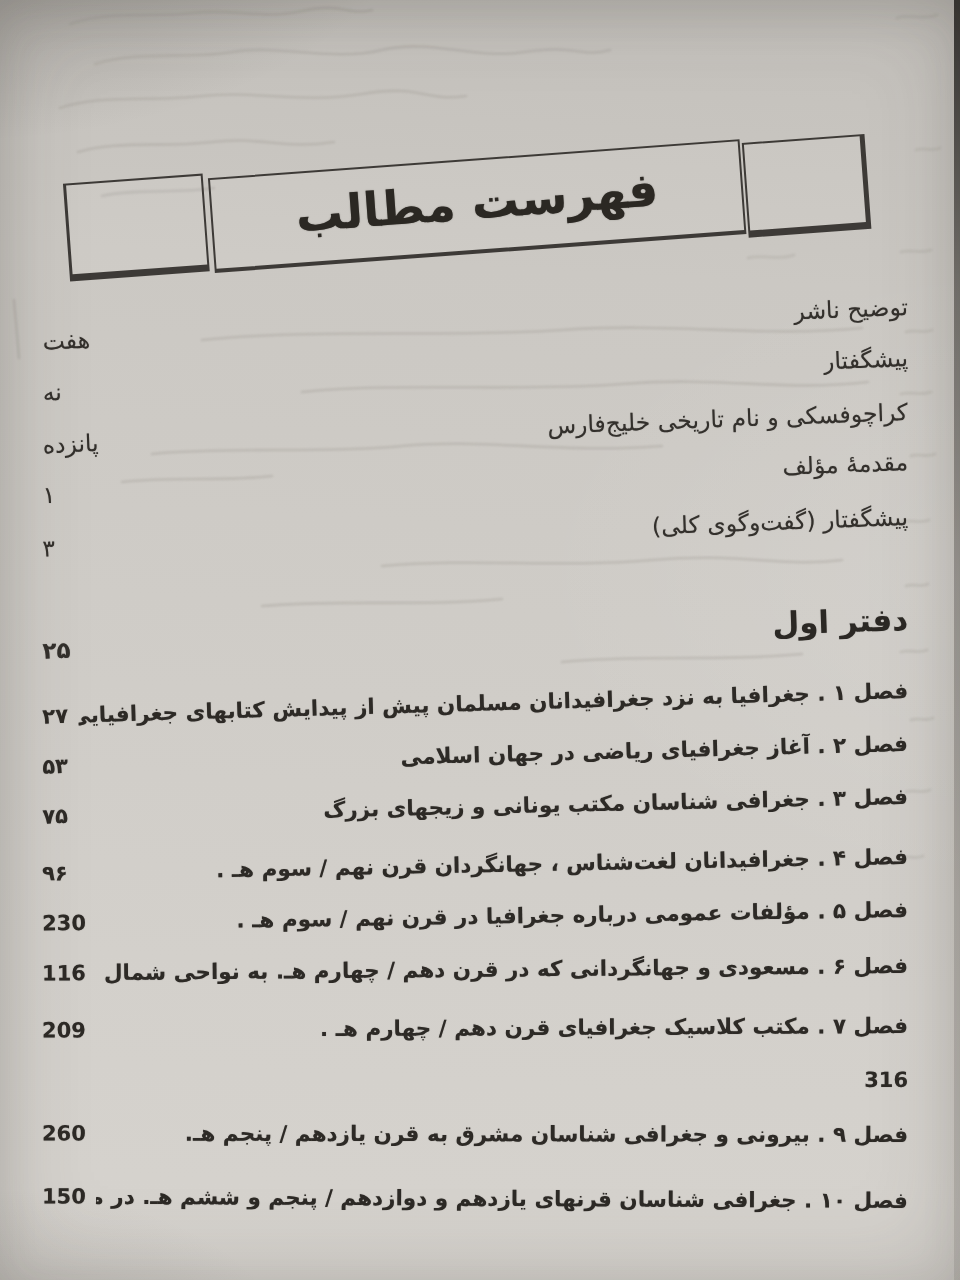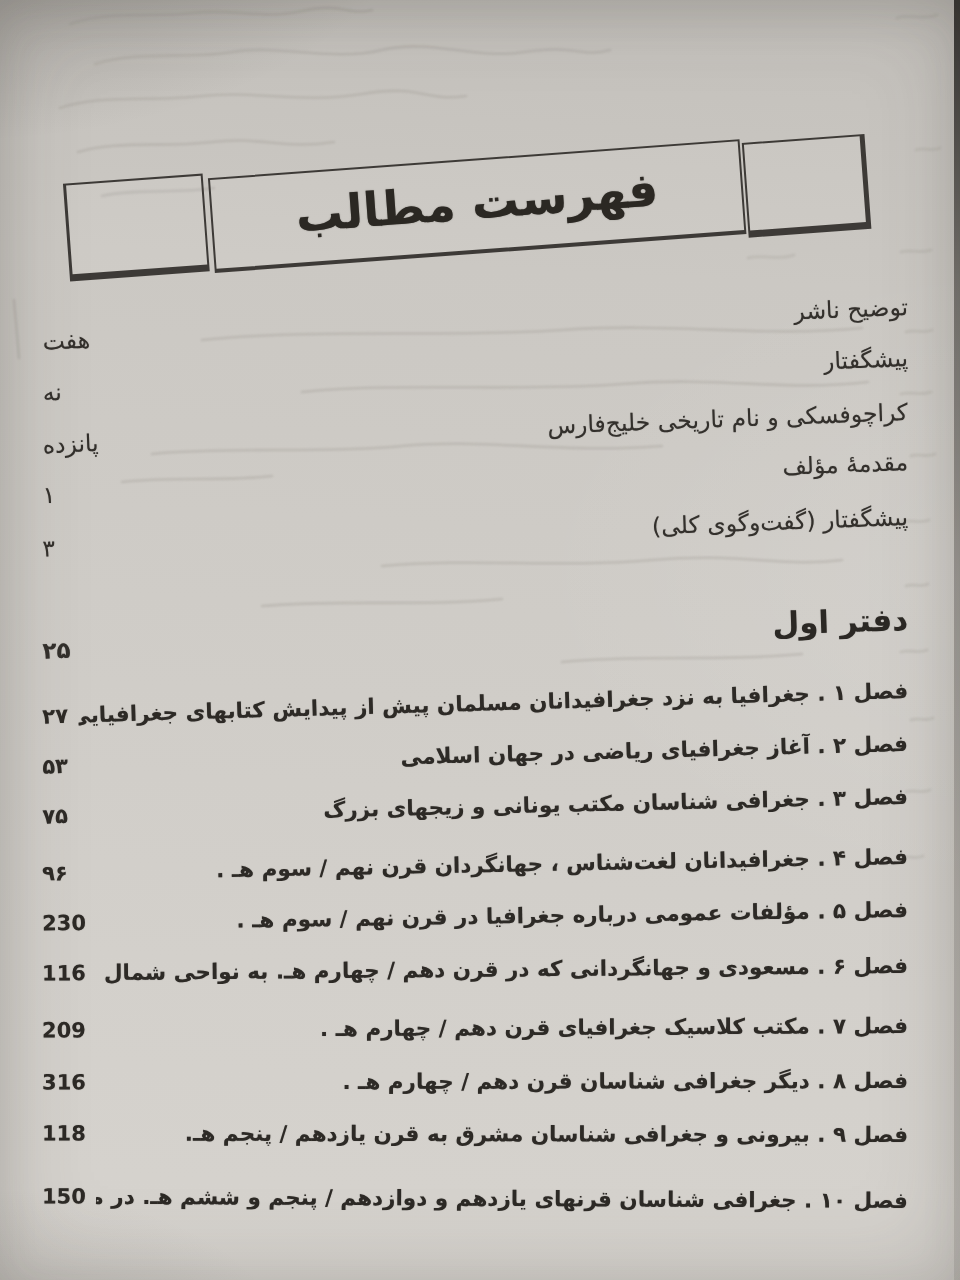--- a/index.html
+++ b/index.html
@@ -156,26 +156,25 @@
     </div>
     <div class="toc-row chapter" style="top:953px; --rot:-0.5deg">
       <span class="toc-label">فصل ۶ . مسعودی و جهانگردانی که در قرن دهم / چهارم هـ. به نواحی شمال سفر کرده‌اند .</span>
       <span class="toc-page">116</span>
     </div>
     <div class="toc-row chapter" style="top:1013px; --rot:-0.3deg">
       <span class="toc-label">فصل ۷ . مکتب کلاسیک جغرافیای قرن دهم / چهارم هـ .</span>
       <span class="toc-page">209</span>
     </div>
     <div class="toc-row chapter" style="top:1068px; --rot:-0.1deg">
-      <span class="toc-label">فصل ۸ . دیگر جغرافی شناسان قرن دهم / چهارم هـ .</span>
       <span class="toc-page">316</span>
     </div>
     <div class="toc-row chapter" style="top:1122px; --rot:0.1deg">
       <span class="toc-label">فصل ۹ . بیرونی و جغرافی شناسان مشرق به قرن یازدهم / پنجم هـ.</span>
-      <span class="toc-page">118</span>
+      <span class="toc-page">260</span>
     </div>
     <div class="toc-row chapter" style="top:1188px; --rot:0.3deg">
       <span class="toc-label">فصل ۱۰ . جغرافی شناسان قرنهای یازدهم و دوازدهم / پنجم و ششم هـ. در مغرب</span>
       <span class="toc-page">150</span>
     </div>
 
   </div>
 </div>
 
 </body></html>

